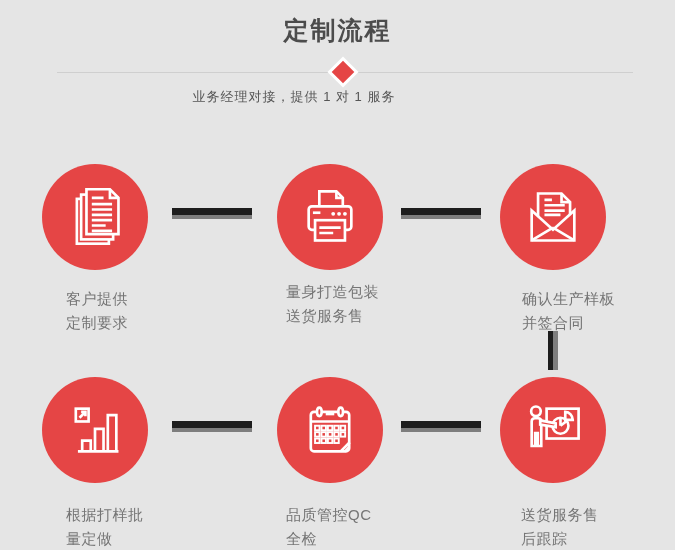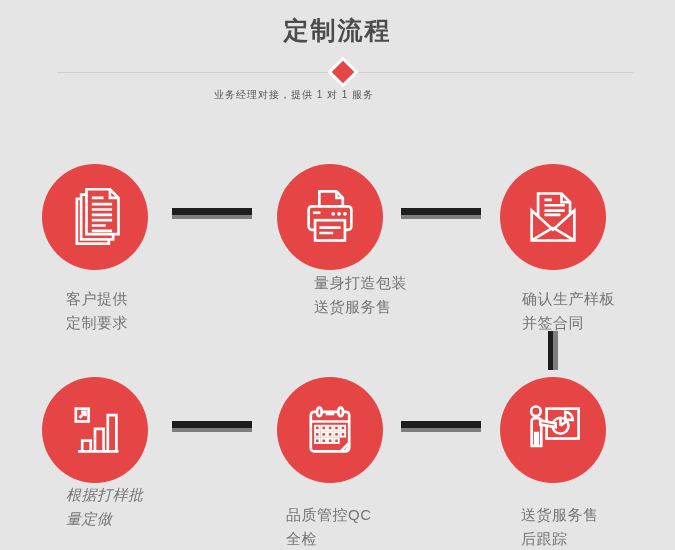--- a/index.html
+++ b/index.html
@@ -14,21 +14,21 @@
     position:absolute;top:72px;left:57px;width:576px;height:0;
     border-top:1px solid #cfcfcf;
   }
   .divider-diamond{
     position:absolute;top:64px;left:335px;width:16px;height:16px;
     background:#e54545;transform:rotate(45deg);
     box-shadow:0 0 0 3px #ffffff;
   }
   .subtitle{
     position:absolute;top:88px;left:0;width:588px;text-align:center;
-    font-size:10px;color:#555555;letter-spacing:1px;
+    font-size:13px;color:#555555;letter-spacing:1px;
   }
 
   .step-circle{
     position:absolute;width:106px;height:106px;border-radius:50%;
     background:#e54545;display:flex;align-items:center;justify-content:center;
   }
   .step-circle svg{width:64px;height:64px;display:block;}
   .ic{stroke:#ffffff;fill:none;stroke-width:2.5;stroke-miterlimit:10;}
   .ic-fill{stroke:#ffffff;fill:#e54545;stroke-width:2.5;stroke-miterlimit:10;}
   .ic-thin{stroke:#ffffff;fill:none;stroke-width:1.8;stroke-miterlimit:10;}
@@ -44,22 +44,22 @@
     background:linear-gradient(to bottom,#1d1d1d 0%,#1d1d1d 62%,#7e7e7e 62%,#7e7e7e 100%);
   }
   .conn-v{
     position:absolute;width:10px;height:39px;
     background:linear-gradient(to right,#1d1d1d 0%,#1d1d1d 55%,#7e7e7e 55%,#7e7e7e 100%);
   }
 
   
   .c1{left:42px;top:164px;}  .c2{left:277px;top:164px;} .c3{left:500px;top:164px;}
   .c4{left:42px;top:377px;}  .c5{left:277px;top:377px;} .c6{left:500px;top:377px;}
-  .l1{left:66px;top:287px;text-align:right;}  .l2{left:286px;top:271px;margin-left:28px;} .l3{left:522px;top:287px;}
-  .l4{left:66px;top:483px;font-style:italic;}  .l5{left:286px;top:503px;} .l6{left:521px;top:503px;}
+  .l1{left:66px;top:287px;text-align:right;}  .l2{left:286px;top:280px;} .l3{left:522px;top:287px;}
+  .l4{left:66px;top:503px;}  .l5{left:286px;top:503px;} .l6{left:521px;top:503px;}
   .h12{left:172px;top:208px;} .h23{left:401px;top:208px;}
   .h45{left:172px;top:421px;} .h56{left:401px;top:421px;}
   .v36{left:548px;top:331px;}
 </style>
 </head>
 <body>
 
 <div class="stage">
 
   <div class="page-title">定制流程</div>

